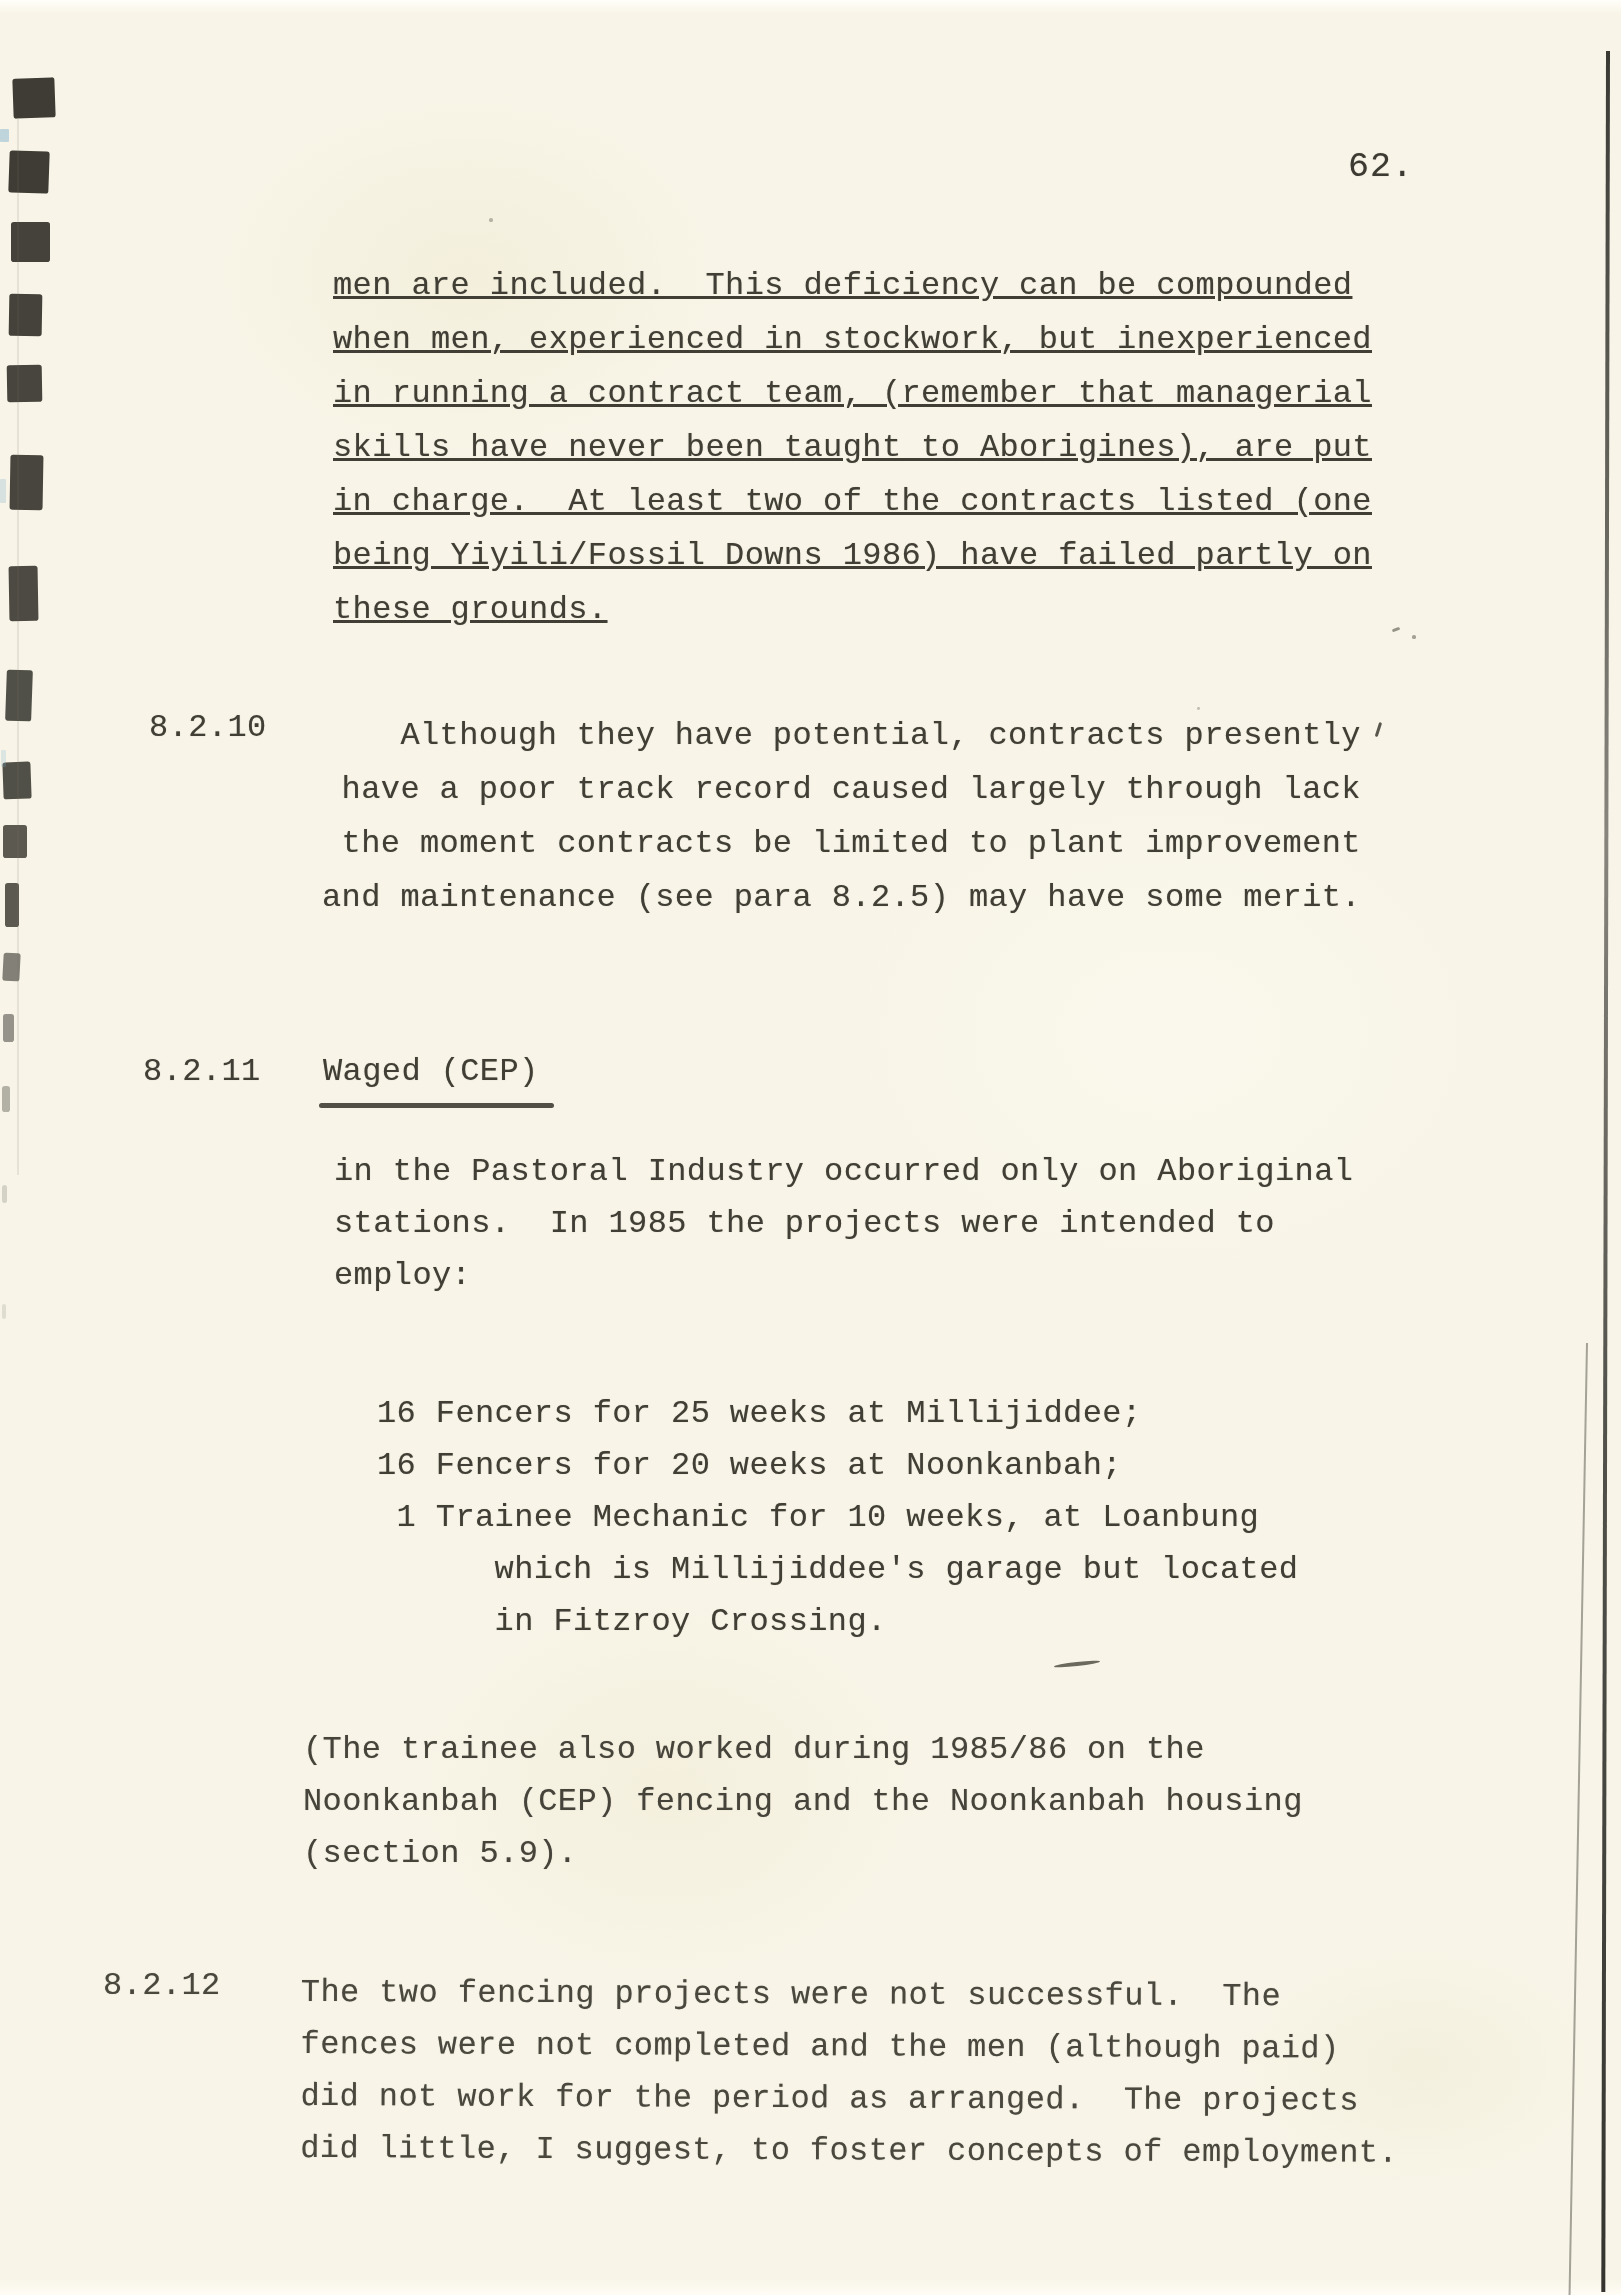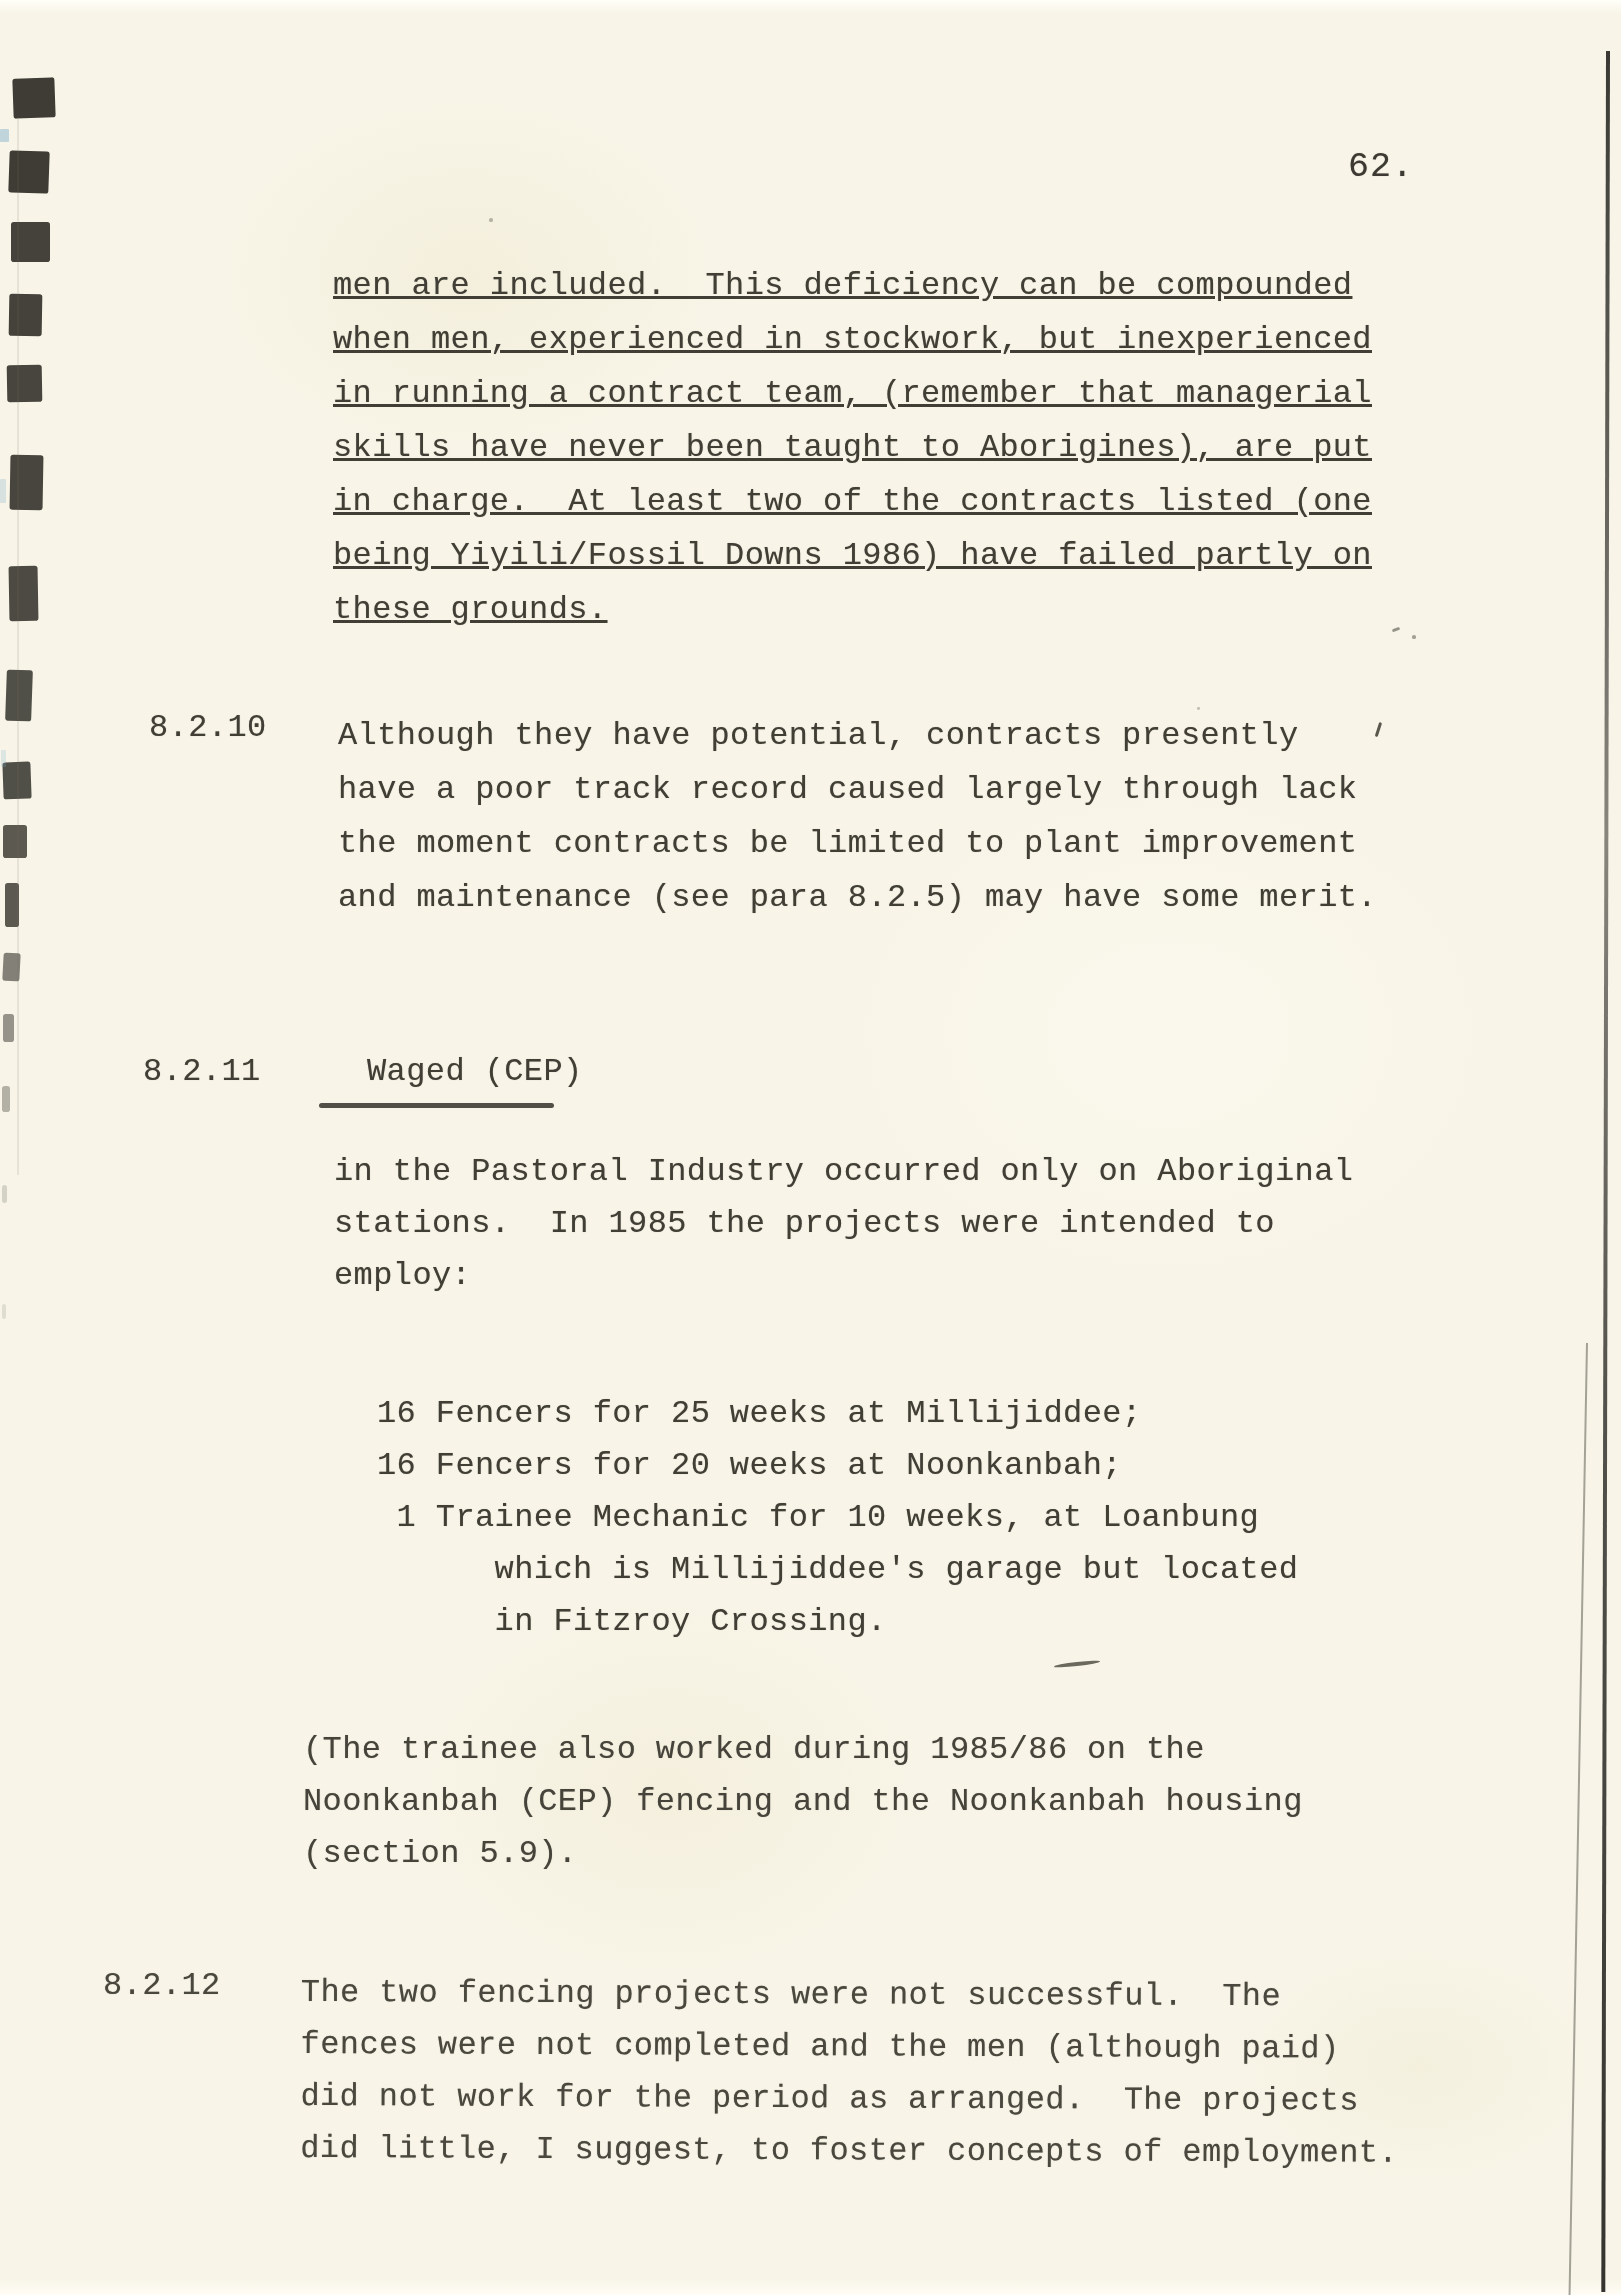--- a/index.html
+++ b/index.html
@@ -85,29 +85,29 @@
     <div class="ln">men are included.  This deficiency can be compounded</div>
     <div class="ln">when men, experienced in stockwork, but inexperienced</div>
     <div class="ln">in running a contract team, (remember that managerial</div>
     <div class="ln">skills have never been taught to Aborigines), are put</div>
     <div class="ln">in charge.  At least two of the contracts listed (one</div>
     <div class="ln">being Yiyili/Fossil Downs 1986) have failed partly on</div>
     <div class="ln">these grounds.</div>
   </div>
 
   <div class="lbl" style="left:149px;top:709px;">8.2.10</div>
-  <div class="blk" style="left:338px;top:709px;line-height:54px;">
+  <div class="blk" style="left:322px;top:709px;line-height:54px;text-align:right;">
     <div class="ln">Although they have potential, contracts presently</div>
     <div class="ln">have a poor track record caused largely through lack</div>
     <div class="ln">the moment contracts be limited to plant improvement</div>
     <div class="ln">and maintenance (see para 8.2.5) may have some merit.</div>
   </div>
 
   <div class="lbl" style="left:143px;top:1053px;">8.2.11</div>
-  <div class="lbl" style="left:323px;top:1053px;margin-left:44px;">Waged (CEP)</div>
+  <div class="lbl" style="left:323px;top:1053px;">Waged (CEP)</div>
   <div class="underline"></div>
 
   <div class="blk" style="left:334px;top:1146px;line-height:52px;">
     <div class="ln">in the Pastoral Industry occurred only on Aboriginal</div>
     <div class="ln">stations.  In 1985 the projects were intended to</div>
     <div class="ln">employ:</div>
   </div>
 
   <div class="blk" style="left:377px;top:1388px;line-height:52px;">
     <div class="ln">16 Fencers for 25 weeks at Millijiddee;</div>

